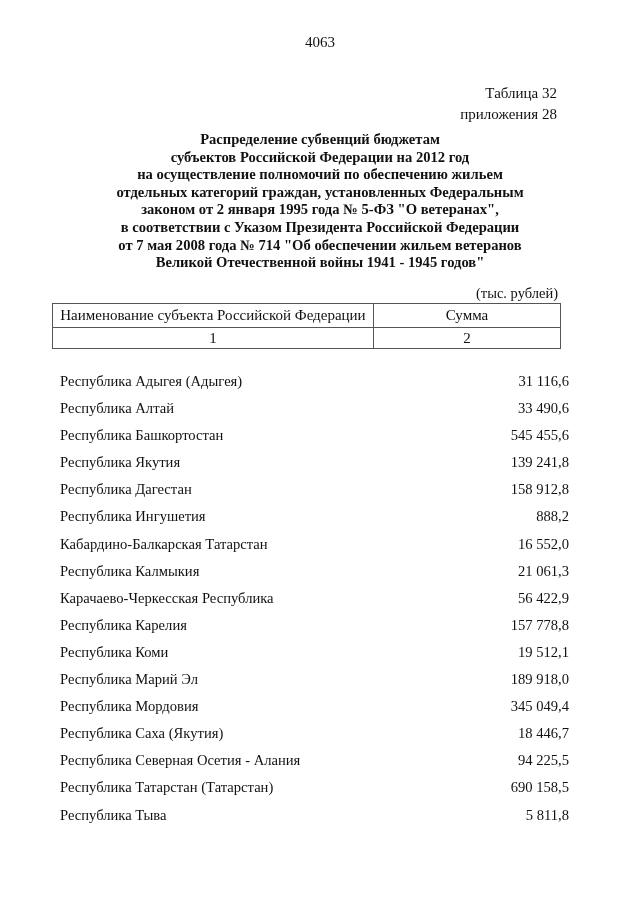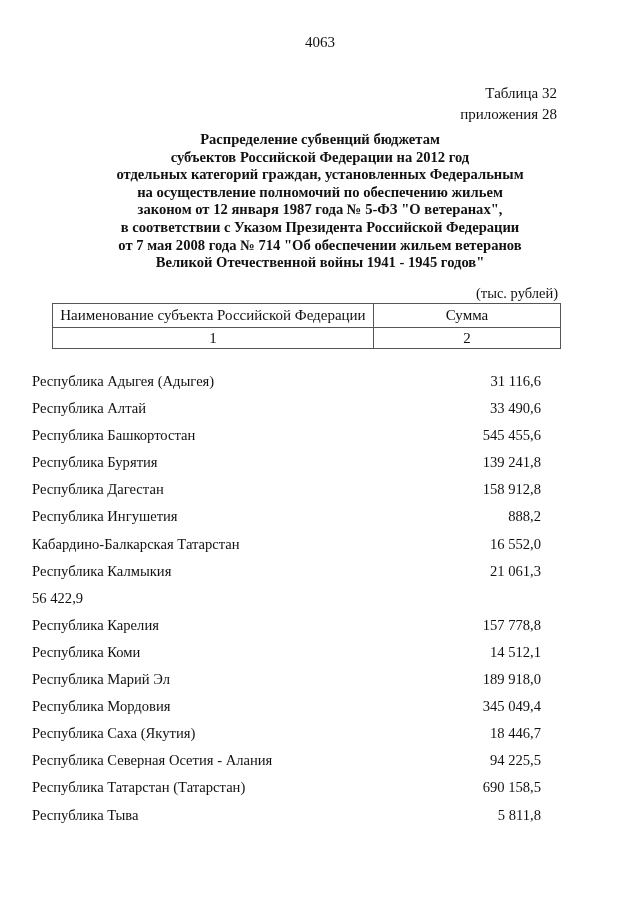--- a/index.html
+++ b/index.html
@@ -69,21 +69,21 @@
       white-space: nowrap;
     }
     .header-table tr.r1 td { height: 23px; line-height: 23px; }
     .header-table tr.r2 td { height: 20px; line-height: 20px; }
     .header-table td.c1 { width: 320px; }
     .header-table td.c2 { width: 187px; }
 
     .rows {
       position: absolute;
       top: 371px;
-      left: 32px;
+      left: 60px;
       width: 509px;
       margin: 0;
       padding: 0;
       list-style: none;
     }
     .row {
       display: flex;
       justify-content: space-between;
       align-items: baseline;
       height: 27.1px;
@@ -99,23 +99,23 @@
 <div class="page-number">4063</div>
 
 <div class="table-ref">
   <div>Таблица 32</div>
   <div>приложения 28</div>
 </div>
 
 <div class="title-block">
   <div>Распределение субвенций бюджетам</div>
   <div>субъектов Российской Федерации на 2012 год</div>
+  <div>на осуществление полномочий по обеспечению жильем</div>
   <div>отдельных категорий граждан, установленных Федеральным</div>
-  <div>на осуществление полномочий по обеспечению жильем</div>
-  <div>законом от 12 января 1987 года № 5-ФЗ "О ветеранах",</div>
+  <div>законом от 2 января 1995 года № 5-ФЗ "О ветеранах",</div>
   <div>в соответствии с Указом Президента Российской Федерации</div>
   <div>от 7 мая 2008 года № 714 "Об обеспечении жильем ветеранов</div>
   <div>Великой Отечественной войны 1941 - 1945 годов"</div>
 </div>
 
 <div class="units">(тыс. рублей)</div>
 
 <table class="header-table">
   <tbody>
       <tr class="r1">
@@ -136,49 +136,50 @@
     </li>
   <li class="row">
       <span class="name">Республика Алтай</span>
       <span class="value">33 490,6</span>
     </li>
   <li class="row">
       <span class="name">Республика Башкортостан</span>
       <span class="value">545 455,6</span>
     </li>
   <li class="row">
-      <span class="name">Республика Бурятия</span>
+      <span class="name">Республика Якутия</span>
       <span class="value">139 241,8</span>
     </li>
   <li class="row">
       <span class="name">Республика Дагестан</span>
       <span class="value">158 912,8</span>
     </li>
   <li class="row">
       <span class="name">Республика Ингушетия</span>
       <span class="value">888,2</span>
     </li>
   <li class="row">
       <span class="name">Кабардино-Балкарская Татарстан</span>
       <span class="value">16 552,0</span>
     </li>
   <li class="row">
       <span class="name">Республика Калмыкия</span>
       <span class="value">21 061,3</span>
     </li>
   <li class="row">
+      <span class="name">Карачаево-Черкесская Республика</span>
       <span class="value">56 422,9</span>
     </li>
   <li class="row">
       <span class="name">Республика Карелия</span>
       <span class="value">157 778,8</span>
     </li>
   <li class="row">
       <span class="name">Республика Коми</span>
-      <span class="value">14 512,1</span>
+      <span class="value">19 512,1</span>
     </li>
   <li class="row">
       <span class="name">Республика Марий Эл</span>
       <span class="value">189 918,0</span>
     </li>
   <li class="row">
       <span class="name">Республика Мордовия</span>
       <span class="value">345 049,4</span>
     </li>
   <li class="row">

